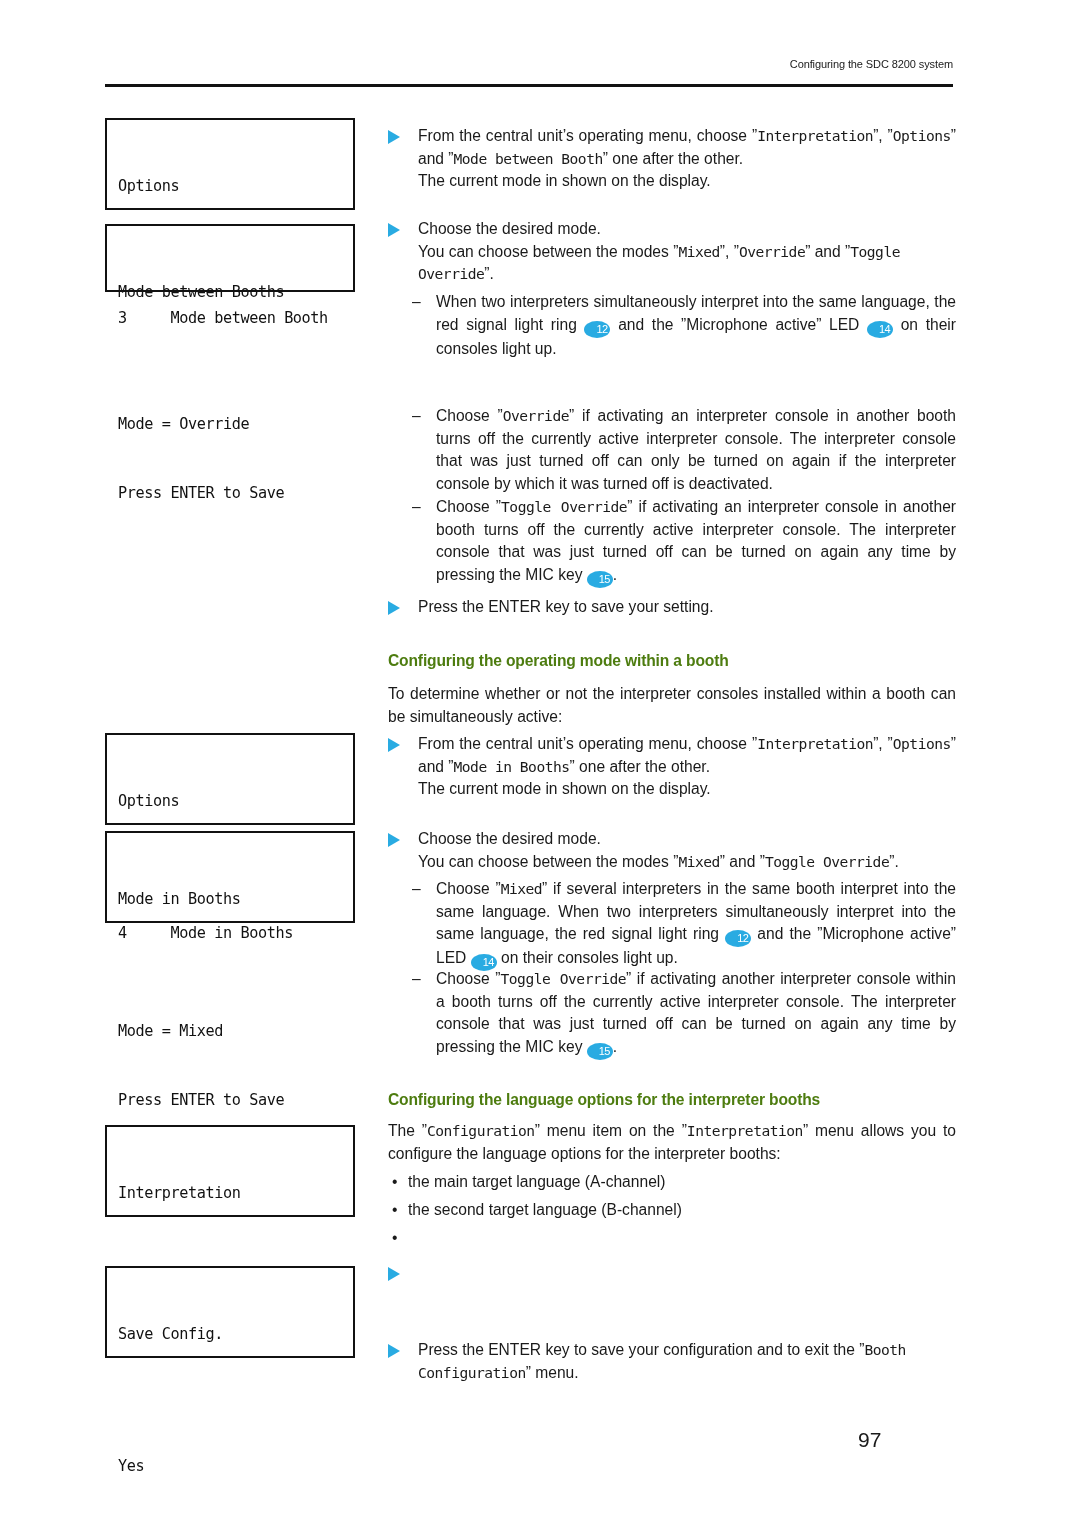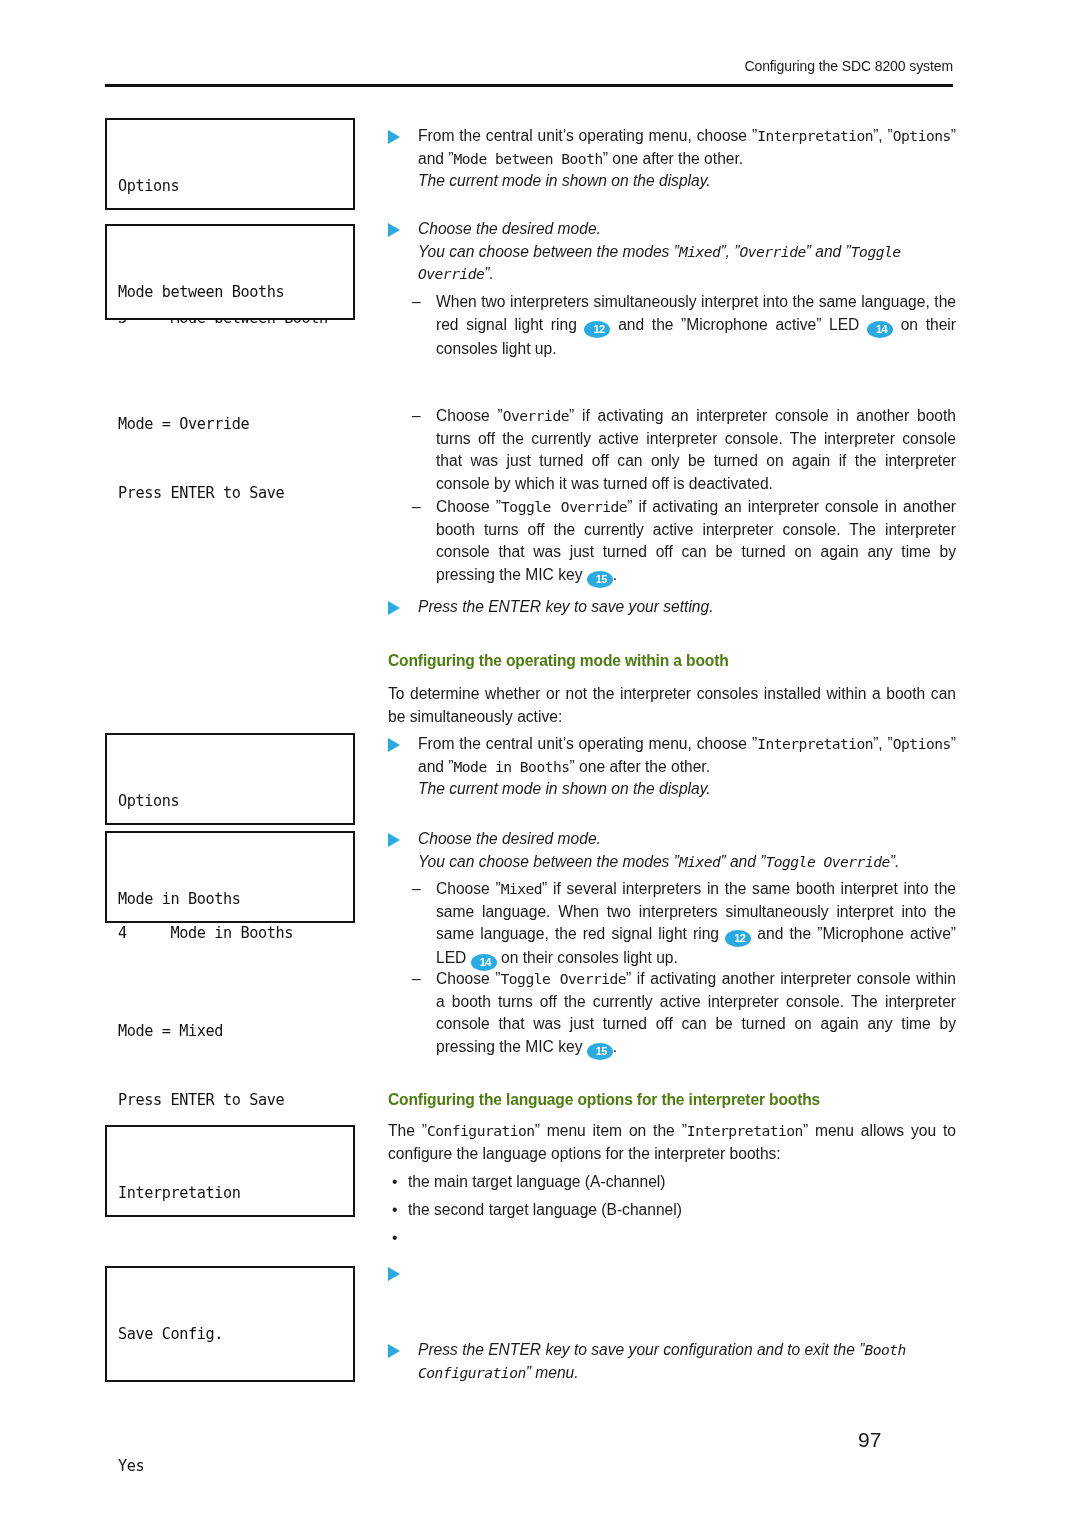--- a/index.html
+++ b/index.html
@@ -16,21 +16,21 @@
     overflow: hidden;
   }
 
   
   .page-header {
     position: absolute;
     left: 105px;
     top: 58px;
     width: 848px;
     text-align: right;
-    font-size: 14px;
+    font-size: 11px;
     letter-spacing: -0.1px;
     color: #1a1a1a;
   }
   .header-rule {
     position: absolute;
     left: 105px;
     top: 84px;
     width: 848px;
     height: 3px;
     background: #111111;
@@ -62,21 +62,21 @@
     line-height: 22.6px;
     color: #1a1a1a;
   }
 
   
   .tri-item {
     position: relative;
     padding-left: 30px;
     text-align: justify;
   }
-  .tri-item.noj { text-align: left; font-style: italic; }
+  .tri-item.noj { text-align: left; }
   .tri {
     position: absolute;
     left: 0px;
     top: 5px;
     width: 0;
     height: 0;
     border-top: 7px solid transparent;
     border-bottom: 7px solid transparent;
     border-left: 12px solid #29abe2;
   }
@@ -127,23 +127,23 @@
 
   
   .badge {
     display: inline-block;
     width: 17px;
     height: 17px;
     border-radius: 50%;
     background: #29abe2;
     color: #ffffff;
     font-size: 11px;
-    font-weight: bold;
+    font-weight: normal;
     line-height: 17px;
-    text-align: left;
+    text-align: center;
     vertical-align: -3px;
     letter-spacing: -0.6px;
     padding-left: 9px;
   }
 
   .page-number {
     position: absolute;
     left: 858px;
     top: 1428px;
     width: 96px;
@@ -157,21 +157,21 @@
 
 <div class="page-header">Configuring the SDC 8200 system</div>
 <div class="header-rule"></div>
 
 <div class="lcd" style="top:118px;height:92px;">
   <span class="lcd-row">Options</span>
   <span class="spacer"></span>
   <span class="lcd-row">3     Mode between Booth</span>
 </div>
 
-<div class="lcd" style="top:224px;height:96px;">
+<div class="lcd" style="top:224px;height:68px;">
   <span class="lcd-row">Mode between Booths</span>
   <span class="spacer"></span>
   <span class="lcd-row">Mode = Override</span>
   <span class="lcd-row">Press ENTER to Save</span>
 </div>
 
 <div class="lcd" style="top:733px;height:92px;">
   <span class="lcd-row">Options</span>
   <span class="spacer"></span>
   <span class="lcd-row">4     Mode in Booths</span>
@@ -183,21 +183,21 @@
   <span class="lcd-row">Mode = Mixed</span>
   <span class="lcd-row">Press ENTER to Save</span>
 </div>
 
 <div class="lcd" style="top:1125px;height:92px;">
   <span class="lcd-row">Interpretation</span>
   <span class="spacer"></span>
   <span class="lcd-row">1     Configuration</span>
 </div>
 
-<div class="lcd" style="top:1266px;height:116px;">
+<div class="lcd" style="top:1266px;height:92px;">
   <span class="lcd-row">Save Config.</span>
   <span class="spacer"></span>
   <span class="lcd-row">Yes</span>
   <span class="lcd-row">Press ENTER to Save</span>
 </div>
 
 <div class="blk" style="top:125px;">
   <div class="tri-item">
     <span class="tri"></span>
     <span class="ln"><span>From the central unit’s operating menu, choose ”</span><span class="lcdtxt">Interpretation</span><span>”, ”</span><span class="lcdtxt">Options</span><span>” and ”</span><span class="lcdtxt">Mode between Booth</span><span>” one after the other.</span></span>

